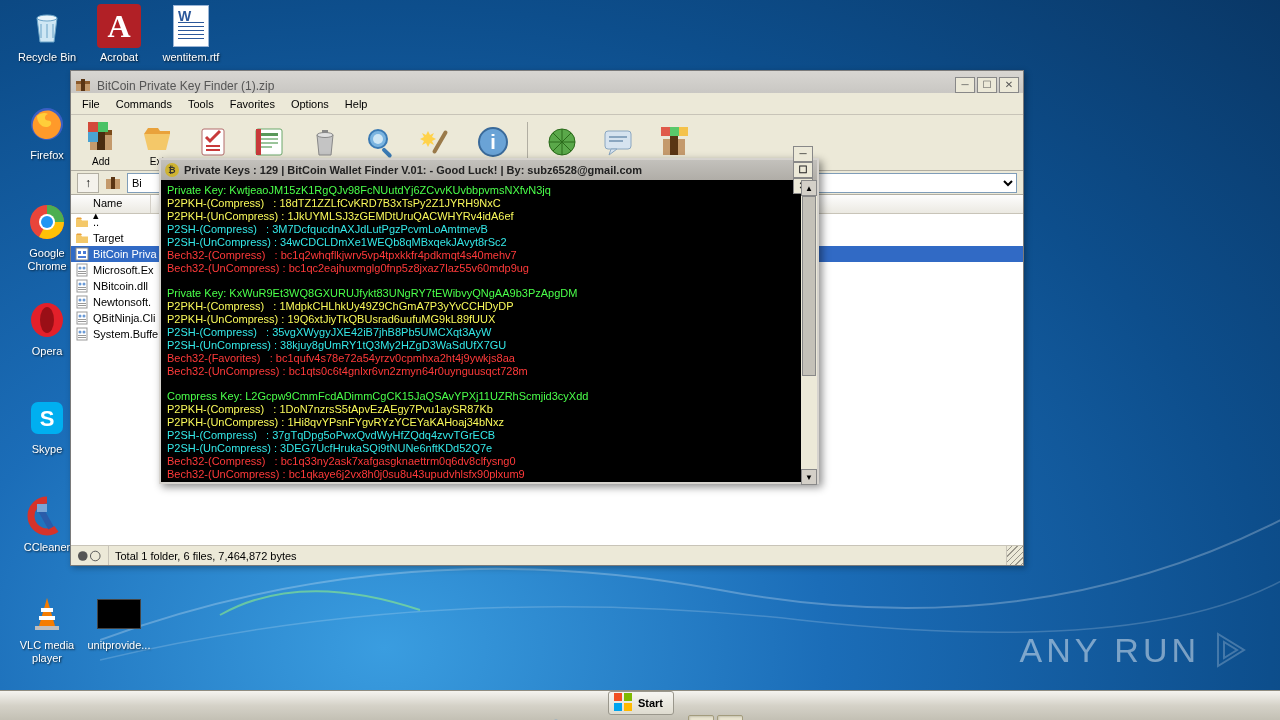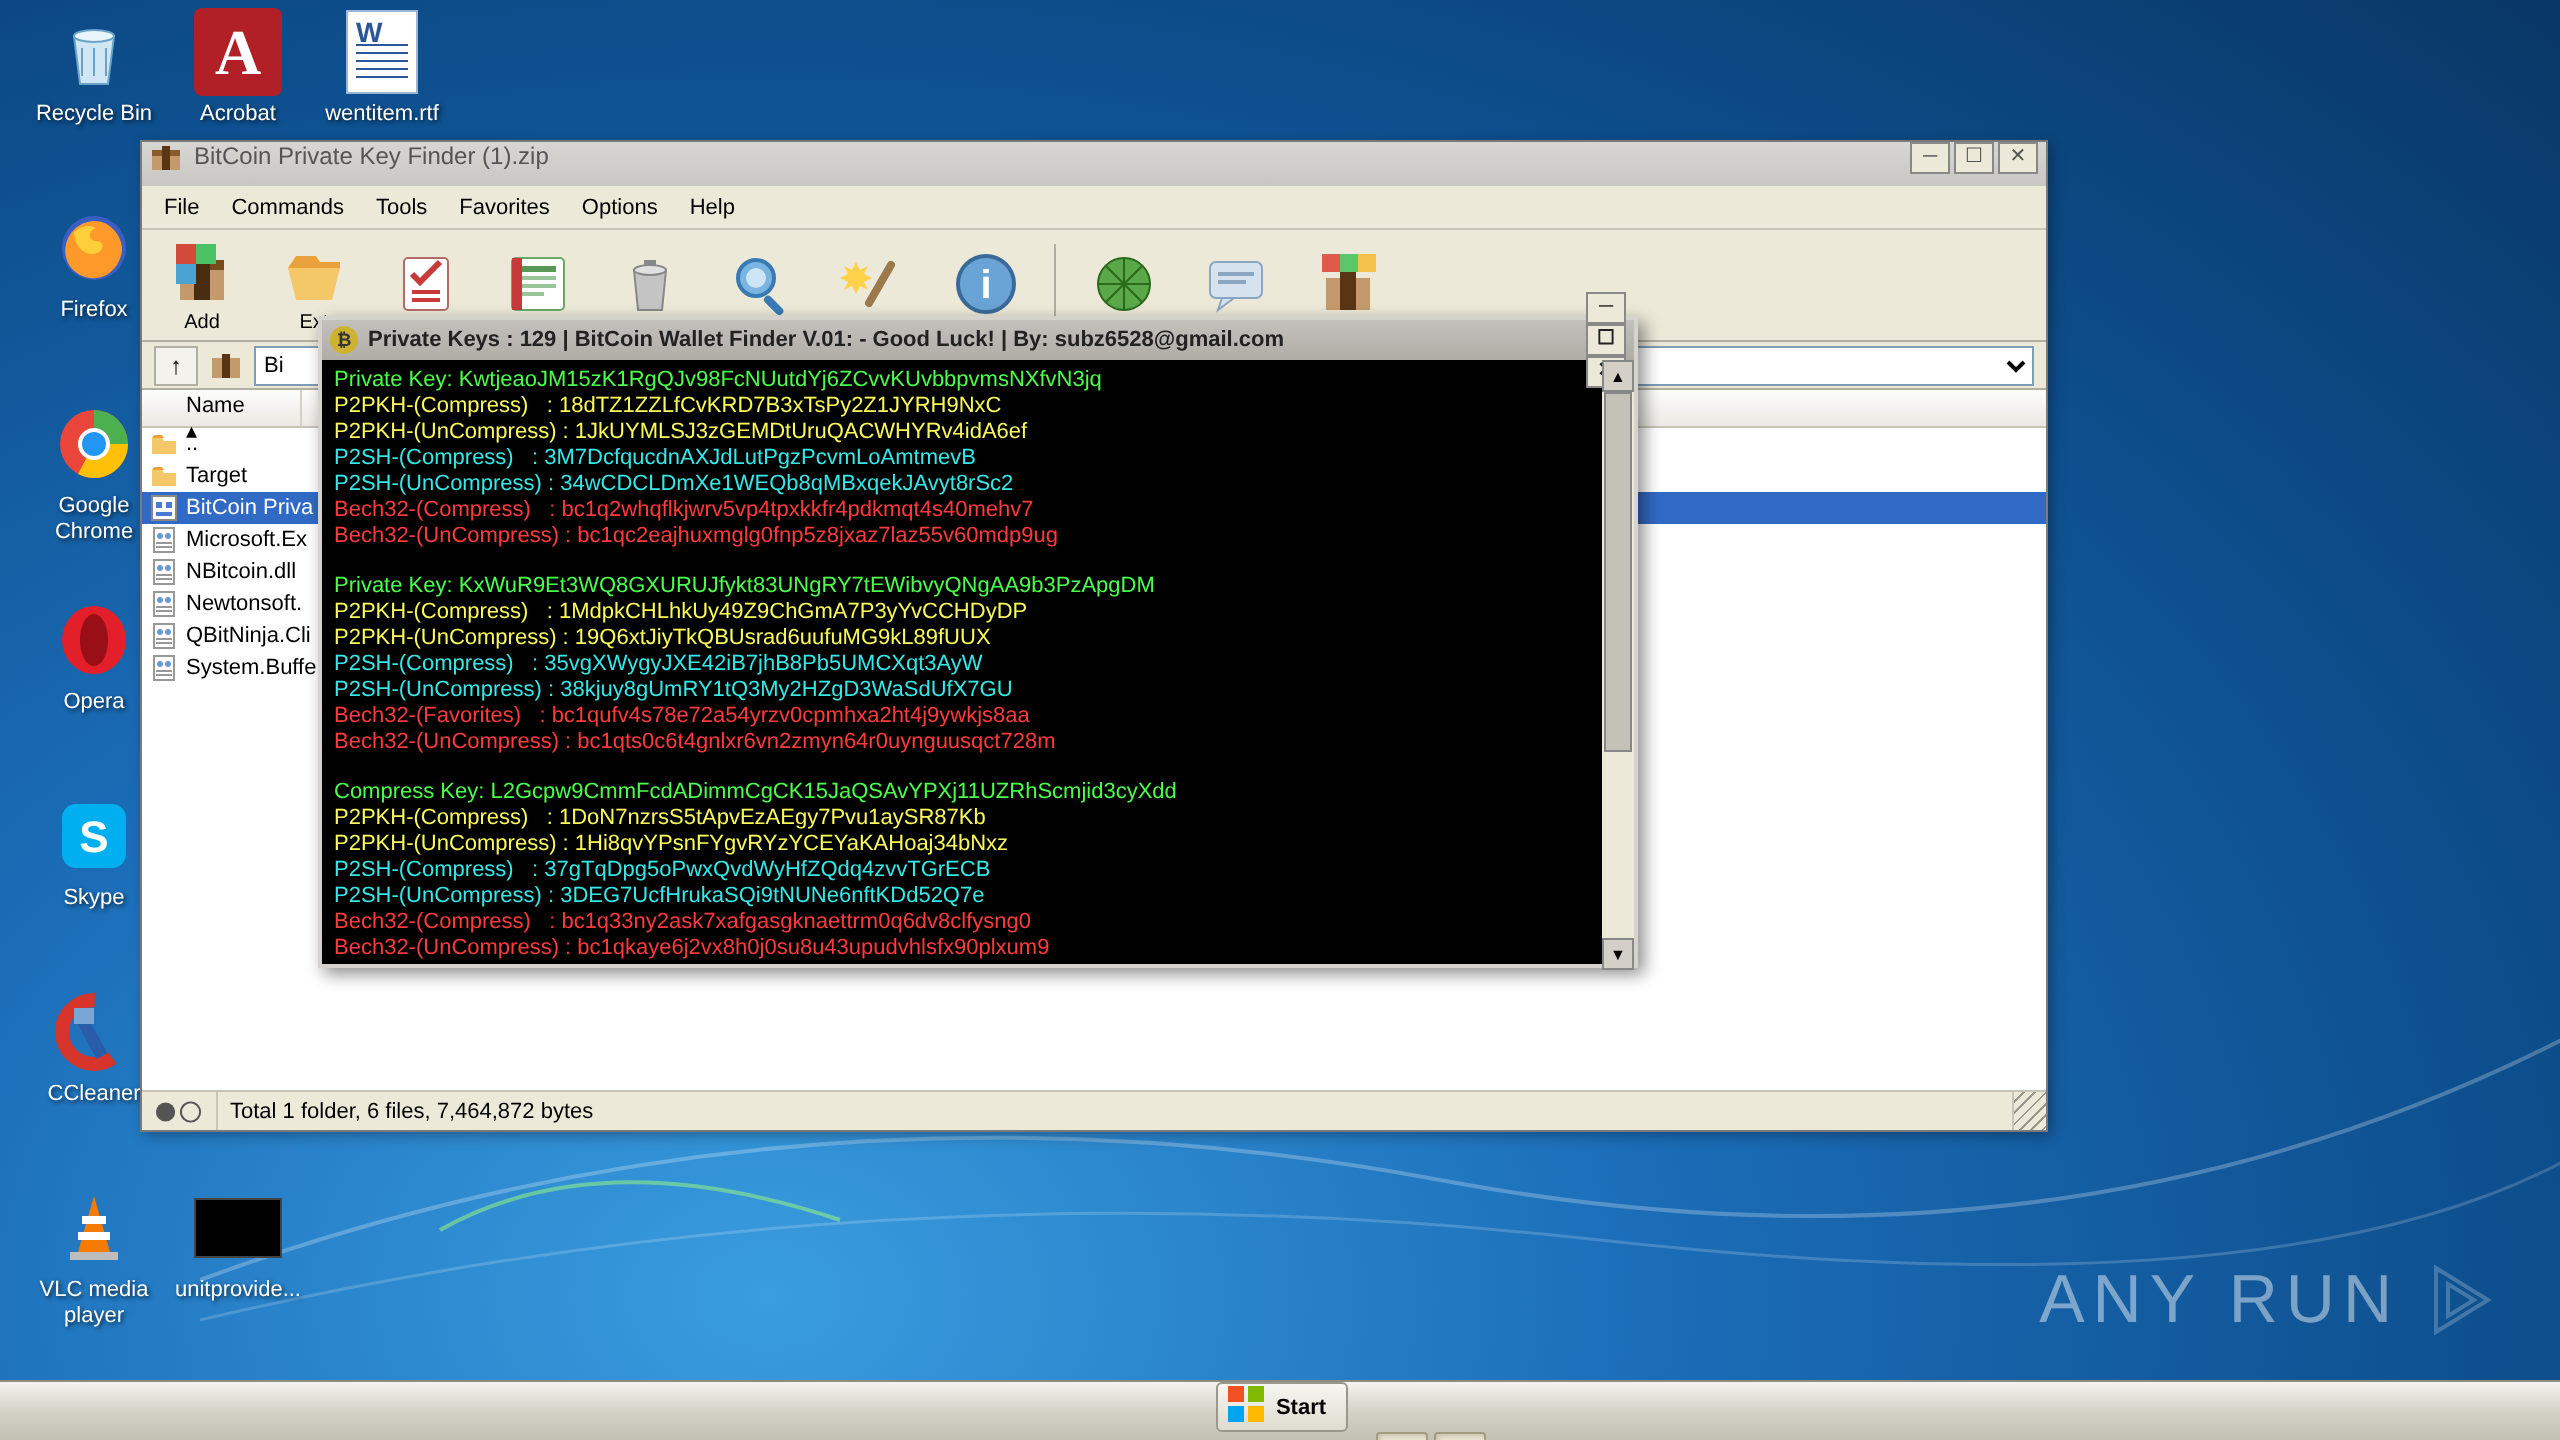--- a/index.html
+++ b/index.html
@@ -12,21 +12,21 @@
 
 .i-recycle svg, .i-ff svg, .i-chr svg, .i-opera svg, .i-skype svg, .i-cc svg, .i-vlc svg { width: 40px; height: 40px; }
 .i-acrobat { background: #b12026; border-radius: 4px; color: #fff; font-weight: bold; font-size: 24px; font-family: Georgia, serif; display: flex; align-items: center; justify-content: center; }
 .i-word { background: #fff; border: 1px solid #9bb5d6; width: 36px; height: 42px; position: relative; }
 .i-word::before { content: "W"; position: absolute; top: 2px; left: 4px; color: #2b579a; font-weight: bold; font-size: 14px; }
 .i-word::after { content: ""; position: absolute; bottom: 4px; left: 4px; right: 4px; height: 20px; background: repeating-linear-gradient(#2b579a 0 1px, transparent 1px 4px); }
 .i-unit { background: #000; width: 44px; height: 30px; border: 1px solid #444; }
 
 
 .window { position: absolute; background: #ece9d8; border: 1px solid #7a7a7a; box-shadow: 2px 2px 6px rgba(0,0,0,.3); display: flex; flex-direction: column; }
-.titlebar { height: 22px; background: linear-gradient(#d6d3ce, #c1beb9); display: flex; align-items: flex-start; padding: 0 4px; font-size: 12px; color: #111; }
+.titlebar { height: 22px; background: linear-gradient(#d6d3ce, #c1beb9); display: flex; align-items: flex-end; padding: 0 4px; font-size: 12px; color: #111; }
 .titlebar.inactive { background: linear-gradient(#d8d6d2, #c9c7c3); color: #555; }
 .titlebar .ticon { width: 16px; height: 16px; margin-right: 6px; }
 .titlebar .ttext { flex: 1; overflow: hidden; white-space: nowrap; }
 .titlebar .winbtns { display: flex; gap: 2px; }
 .winbtn { width: 20px; height: 16px; background: #ece9d8; border: 1px solid #888; font-size: 10px; display: flex; align-items: center; justify-content: center; cursor: pointer; line-height: 1; }
 .menubar { height: 22px; background: #ece9d8; display: flex; align-items: center; padding: 0 4px; font-size: 11px; gap: 2px; border-bottom: 1px solid #c8c4b8; }
 .menubar span { padding: 2px 7px; cursor: pointer; }
 .toolbar { height: 56px; background: #ece9d8; display: flex; align-items: center; padding: 4px 8px; gap: 12px; border-bottom: 1px solid #b1aea2; }
 .tbtn { width: 44px; text-align: center; font-size: 10px; cursor: pointer; }
 .tbtn .tico { width: 38px; height: 36px; margin: 0 auto 1px; display: flex; align-items: center; justify-content: center; }

